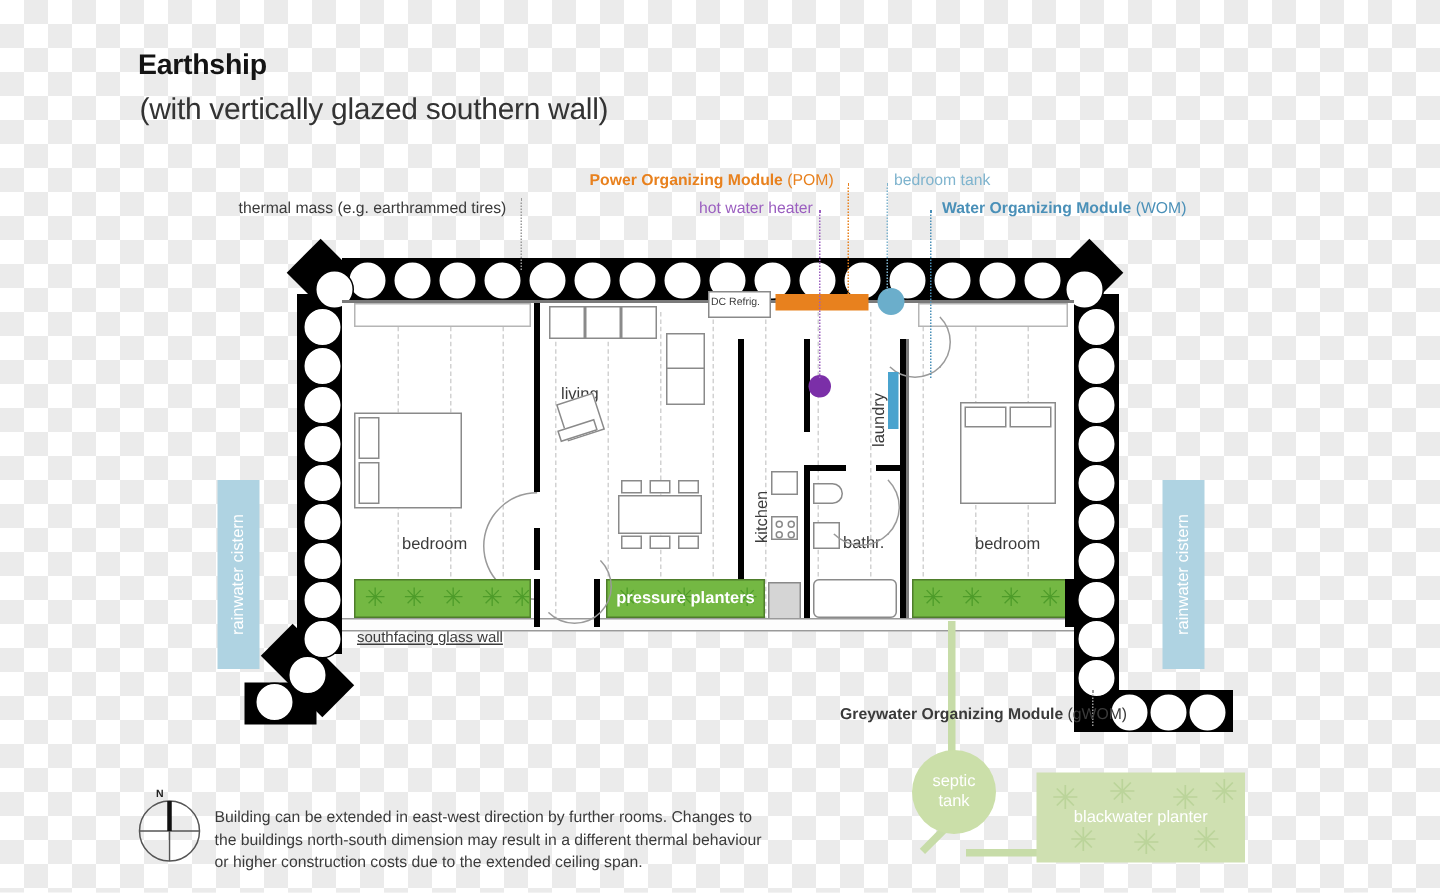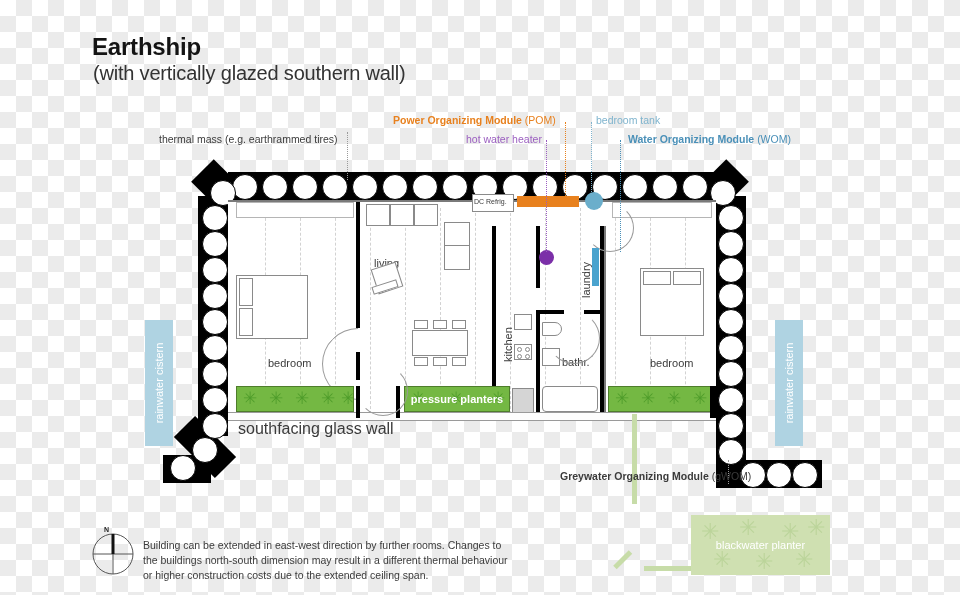--- a/index.html
+++ b/index.html
@@ -16,34 +16,34 @@
   .panel{
     position:absolute;left:57px;top:0;width:845px;height:595px;
     background-image:
       linear-gradient(45deg,#ebebeb 25%,transparent 25%,transparent 75%,#ebebeb 75%),
       linear-gradient(45deg,#ebebeb 25%,transparent 25%,transparent 75%,#ebebeb 75%);
     background-size:32px 32px;background-position:-57px 0,-41px 16px;
   }
   .t{position:absolute;white-space:nowrap;}
 
   
-  #title{left:92px;top:33px;font-size:24px;font-weight:bold;color:#141414;letter-spacing:-0.2px;}
+  #title{left:92px;top:33px;font-size:19px;font-weight:bold;color:#141414;letter-spacing:-0.2px;}
   #subtitle{left:93px;top:62px;font-size:20px;color:#333333;letter-spacing:-0.2px;}
 
   
   .lbl{font-size:10.5px;color:#3b3b3b;}
   .lbl b{font-weight:bold;}
   .lbl .paren{font-weight:normal;}
   #lb-thermal{left:159px;top:133px;}
   #lb-pom{left:393px;top:114px;color:#E8811E;}
   #lb-hww{left:466px;top:133px;color:#9B5FC0;}
   #lb-press{left:596px;top:114px;color:#7FB4CE;}
   #lb-wom{left:628px;top:133px;color:#4A90B8;}
   #lb-gwom{left:560px;top:470px;}
-  #lb-south{left:238px;top:420px;font-size:16px;color:#3b3b3b;}
+  #lb-south{left:238px;top:420px;font-size:10px;color:#3b3b3b;text-decoration:underline;}
 
   
   .dot{position:absolute;width:0;border-left:1.5px dotted #9a9a9a;}
   .dot.orange{border-left-color:#E8811E;}
   .dot.purple{border-left-color:#9B5FC0;}
   .dot.blue{border-left-color:#7FB4CE;}
   .dot.blue2{border-left-color:#4A90B8;}
 
   
   #plan{position:absolute;left:0;top:0;width:960px;height:595px;}
@@ -306,20 +306,26 @@
   <div class="glass" style="left:228px;top:412px;width:488px;height:7px;"></div>
   <div class="wall" style="left:356px;top:386px;width:4px;height:32px;"></div>
   <div class="wall" style="left:396px;top:386px;width:4px;height:32px;"></div>
   <div class="arc" style="left:358px;top:366px;width:48px;height:48px;border-color:transparent;border-right-color:#9a9a9a;border-bottom-color:#9a9a9a;"></div>
   <div class="wall" style="left:710px;top:386px;width:6px;height:32px;"></div>
 
   <div class="pipe" style="left:632px;top:414px;width:5px;height:90px;"></div>
   <div class="pipe" style="left:628px;top:552px;width:5px;height:22px;transform:rotate(45deg);transform-origin:top center;"></div>
   <div class="pipe" style="left:644px;top:566px;width:54px;height:5px;"></div>
 
+  <div id="septic">
+    <span>
+      <span>septic</span><br>
+      <span>tank</span>
+    </span>
+  </div>
 
   <div id="blackwater">
     <span class="bshrub" style="left:10px;top:6px;">✳</span>
     <span class="bshrub" style="left:48px;top:2px;">✳</span>
     <span class="bshrub" style="left:90px;top:6px;">✳</span>
     <span class="bshrub" style="left:116px;top:2px;">✳</span>
     <span class="bshrub" style="left:22px;top:34px;">✳</span>
     <span class="bshrub" style="left:64px;top:36px;">✳</span>
     <span class="bshrub" style="left:104px;top:34px;">✳</span>
     <span class="btxt">blackwater planter</span>

